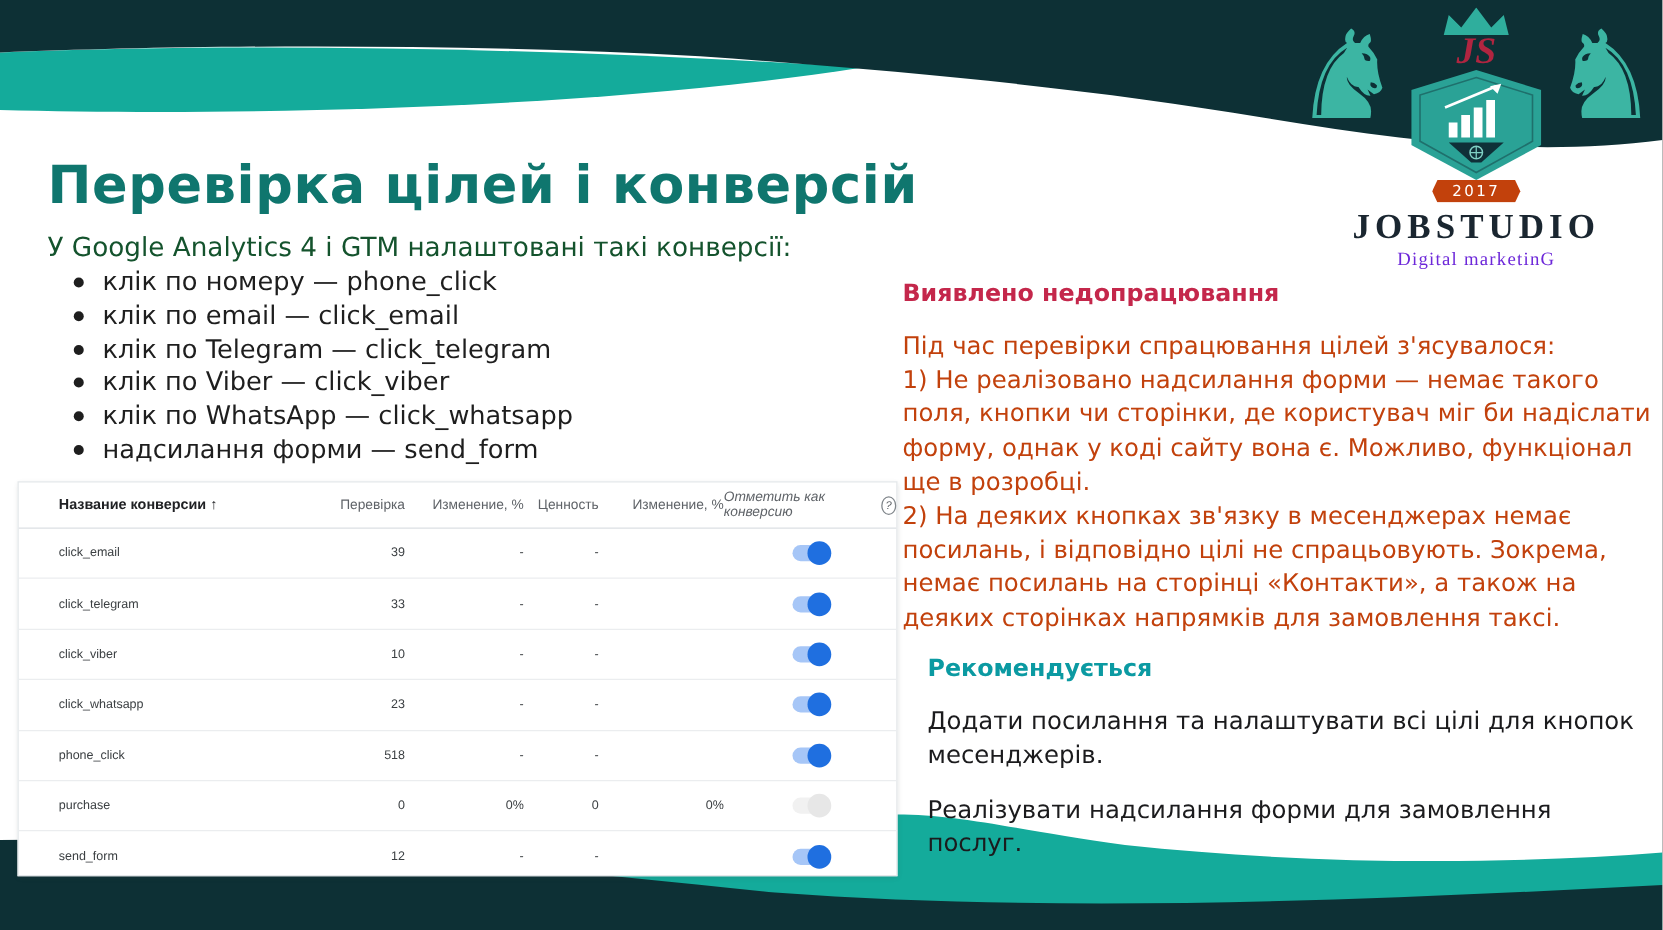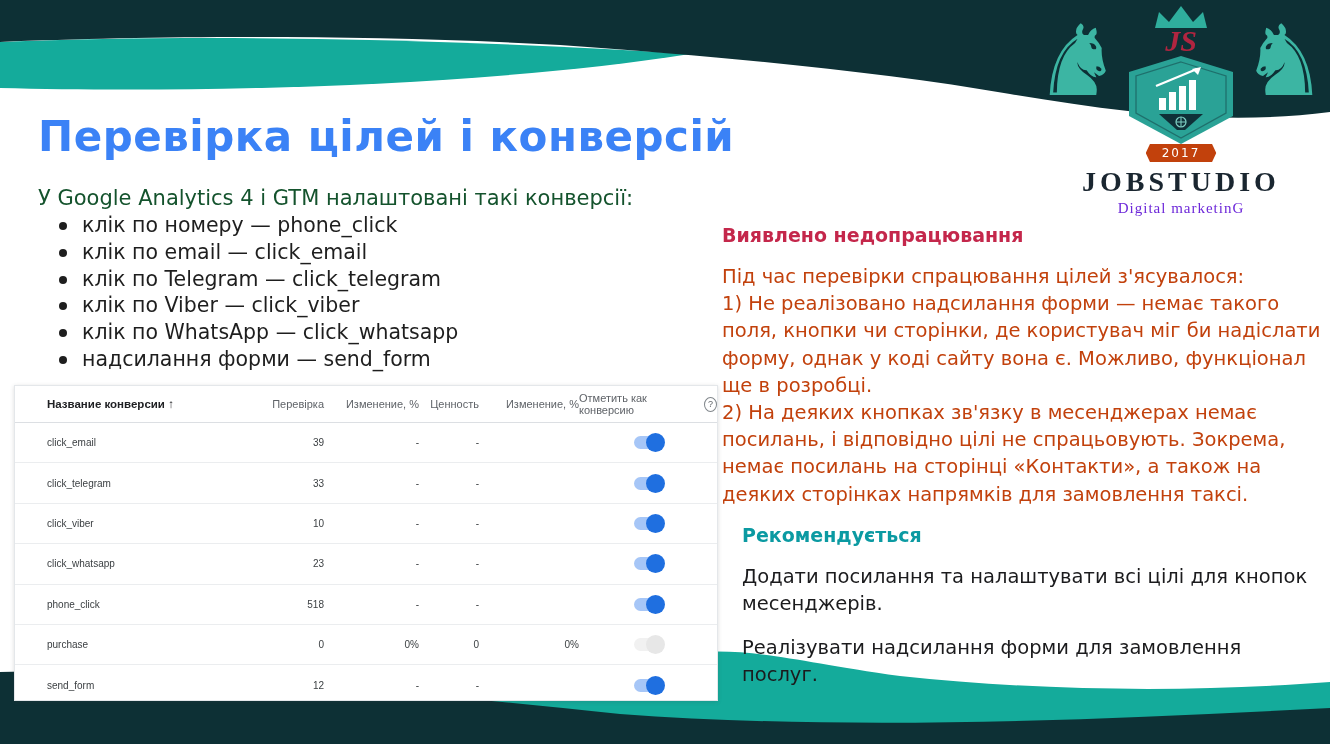--- a/index.html
+++ b/index.html
@@ -1,42 +1,42 @@
 <!DOCTYPE html>
 <html><head>
 <meta charset="utf-8">
 <style>
   html,body{margin:0;padding:0;background:#888;}
   .slide{position:relative;width:1330px;height:744px;background:#ffffff;overflow:hidden;
          font-family:"DejaVu Sans",sans-serif;}
   .decor{position:absolute;inset:0;width:100%;height:100%;z-index:0;}
 
   
-  .title{position:absolute;left:38px;top:112px;font-size:42px;font-weight:800;
-         color:#3b82f6;letter-spacing:.5px;z-index:2;}
+  .title{position:absolute;left:38px;top:123px;font-size:42px;font-weight:800;
+         color:#0f766e;letter-spacing:.5px;z-index:2;}
   .intro{position:absolute;left:38px;top:186px;font-size:21px;color:#14532d;z-index:2;}
   .bullets{position:absolute;left:56px;top:212px;margin:0;padding:0;list-style:none;z-index:2;}
   .bullets li{position:relative;padding-left:26px;font-size:20.5px;line-height:26.8px;color:#1e1e1e;}
   .bullets li::before{content:'';position:absolute;left:3px;top:10px;width:8px;height:8px;
          border-radius:50%;background:#1e1e1e;}
 
   
   .card{position:absolute;left:14px;top:385px;width:704px;height:316px;background:#fff;
         border:1px solid #e4e7ea;box-shadow:0 1px 4px rgba(60,64,67,.18);z-index:3;
         font-family:"Liberation Sans",sans-serif;box-sizing:border-box;}
   .thead,.trow{display:grid;grid-template-columns:205px 72px 95px 60px 100px 1fr;
         align-items:center;padding-left:32px;}
   .thead{height:36px;border-bottom:1px solid #dcdfe3;color:#5f6368;font-size:11px;}
   .h-name{font-weight:bold;color:#202124;font-size:11.5px;cursor:pointer;}
   .trow{height:39.4px;border-bottom:1px solid #ebedef;font-size:10px;color:#3c4043;}
   .trow:last-child{border-bottom:none;}
   .c-qty,.c-val,.h-qty,.h-val{text-align:right;}
   .c-chg,.c-chg2,.h-chg,.h-chg2{text-align:right;}
   .c-toggle,.h-mark{display:flex;justify-content:center;align-items:center;}
-  .h-mark{gap:18px;}
+  .h-mark{gap:18px;font-style:italic;}
   .help{display:inline-flex;justify-content:center;align-items:center;width:13px;height:13px;
         border:1px solid #80868b;border-radius:50%;font-size:9px;color:#5f6368;cursor:pointer;}
   .toggle{position:relative;width:29px;height:13px;border-radius:8px;cursor:pointer;}
   .toggle .knob{position:absolute;top:-3px;width:19px;height:19px;border-radius:50%;}
   .toggle.on{background:#a6c6f7;}
   .toggle.on .knob{right:-2px;background:#1f6fe0;}
   .toggle.off{background:#f1f1f1;}
   .toggle.off .knob{right:-2px;background:#e7e7e7;}
 
   

